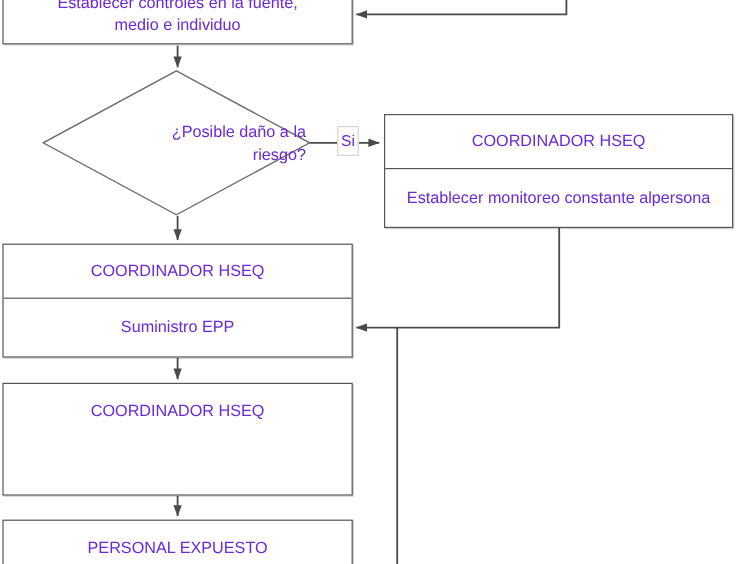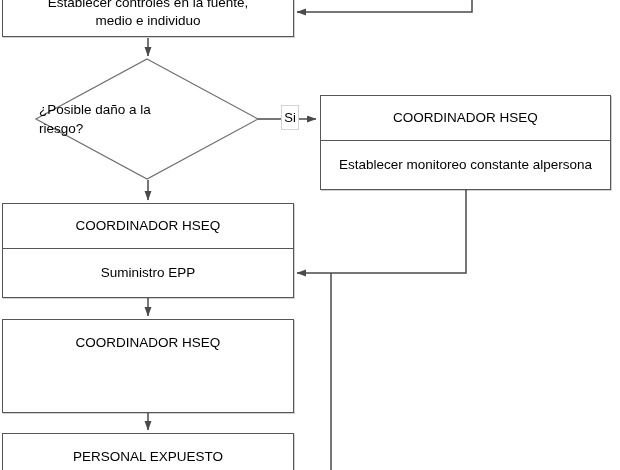--- a/index.html
+++ b/index.html
@@ -3,21 +3,21 @@
 <meta charset="utf-8">
 <style>
   html, body { margin: 0; padding: 0; background: #ffffff; }
   .canvas {
     position: relative;
     width: 620px;
     height: 470px;
     background: #ffffff;
     overflow: hidden;
     font-family: "Liberation Sans", sans-serif;
-    color: #000000;
+    color: #6d28d9;
     font-size: 13.5px;
   }
   .svg-layer {
     position: absolute;
     left: 0; top: 0;
     width: 620px; height: 470px;
   }
   .connector { stroke: #4a4a4a; stroke-width: 1.5; fill: none; }
   .diamond-shape { fill: #ffffff; stroke: #6e6e6e; stroke-width: 1.2; }
   .pbox {
@@ -52,23 +52,23 @@
   .monitor-box   { left: 320px; top: 95px;  width: 291px; height: 95px; }
   .monitor-box .hdr { height: 44px; }
   .select-box    { left: 2px;   top: 203px; width: 292px; height: 95px; }
   .select-box .hdr  { height: 44px; }
   .supply-box    { left: 2px;   top: 319px; width: 292px; height: 94px; }
   .supply-box .hdr  { height: 45px; }
   .exposed-box   { left: 2px;   top: 433px; width: 292px; height: 94px; }
   .exposed-box .hdr { height: 45px; }
   .decision-text {
     position: absolute;
-    left: 39px; top: 100px;
+    left: 55px; top: 100px;
     width: 200px;
-    text-align: left;
+    text-align: right;
     line-height: 19px;
   }
   .yes-label {
     position: absolute;
     left: 281px; top: 105px;
     width: 18px; height: 25px;
     background: #ffffff;
     border: 1px solid #d4d4d4;
     box-sizing: border-box;
     display: flex;

